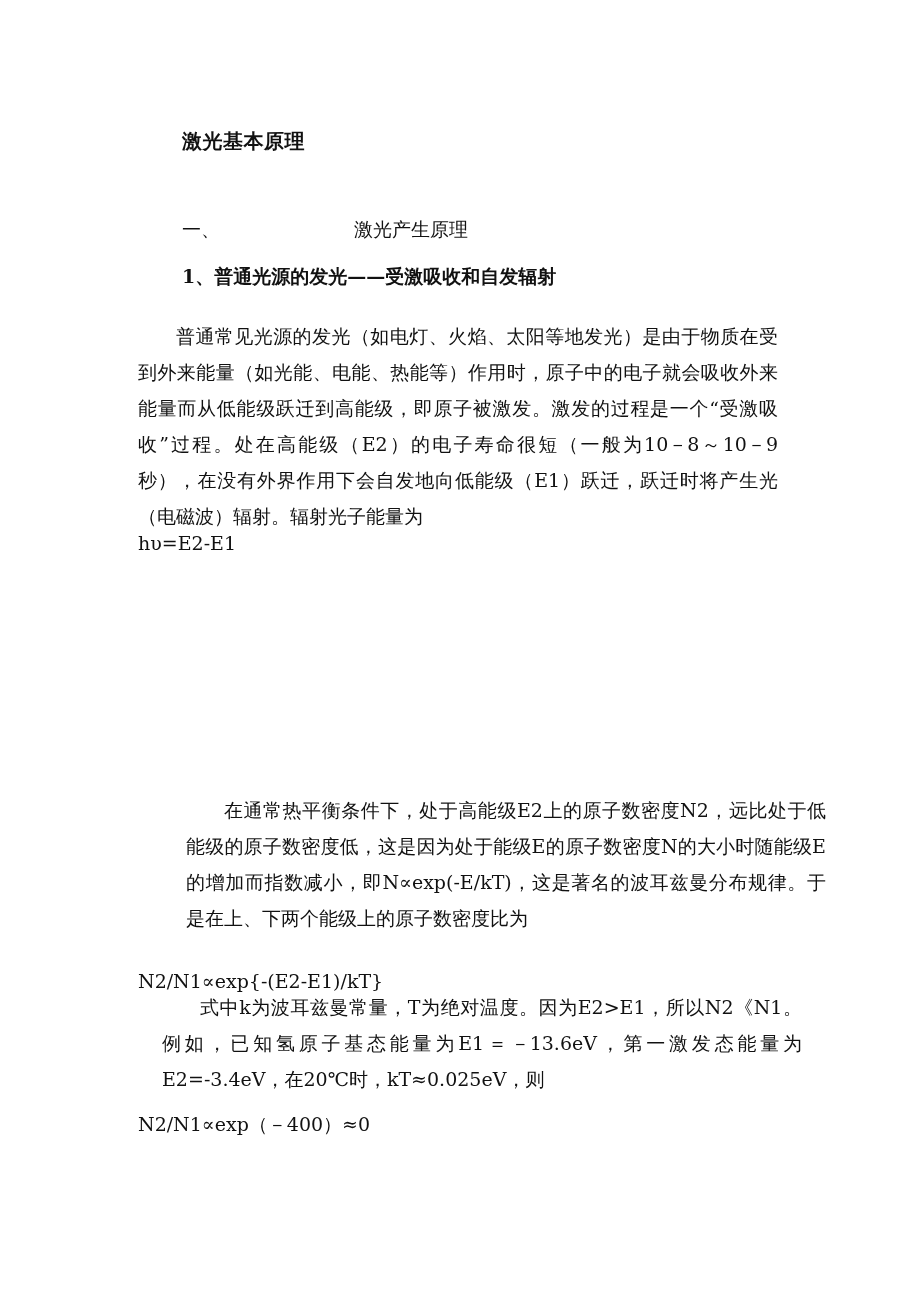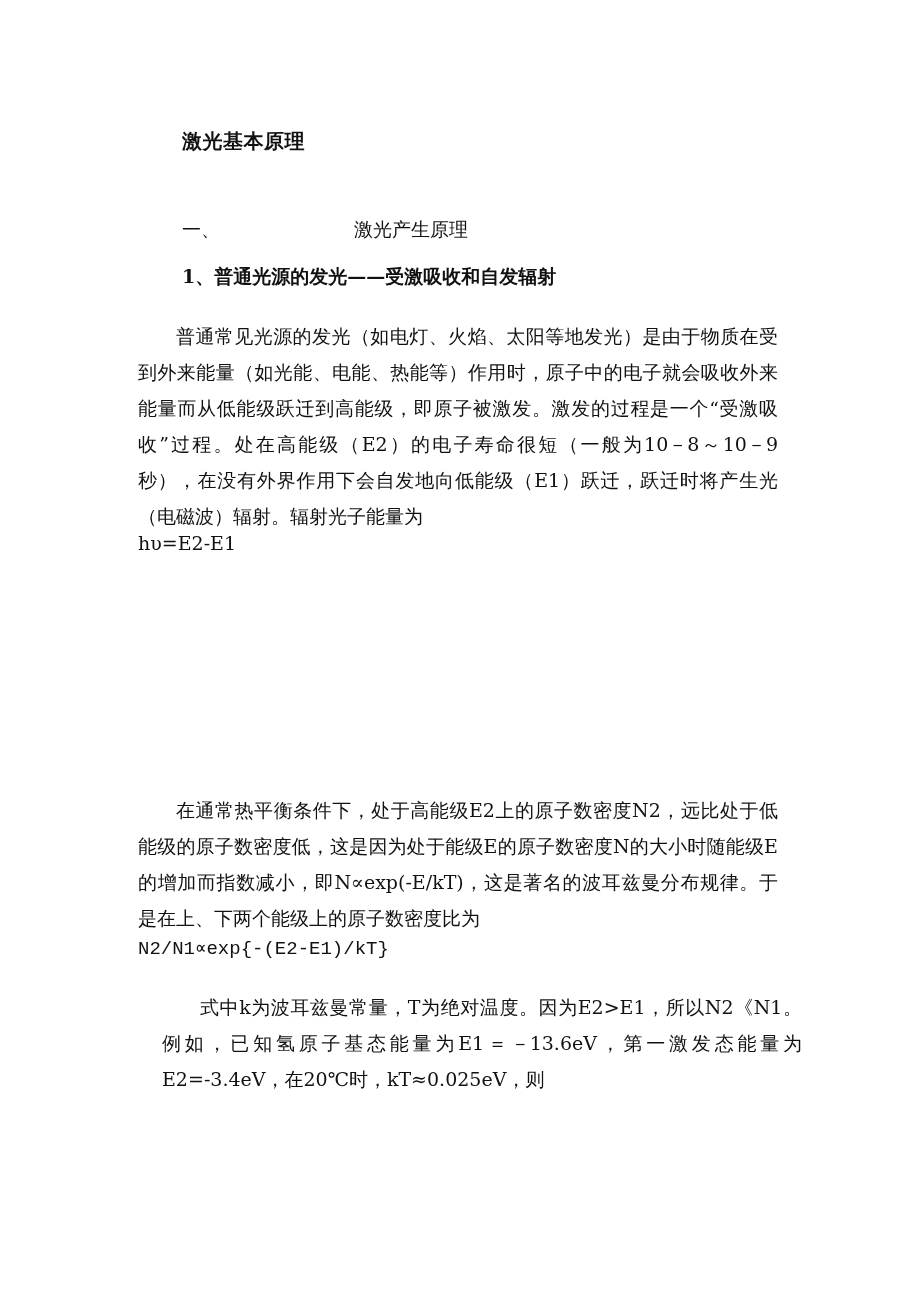--- a/index.html
+++ b/index.html
@@ -69,22 +69,22 @@
   .formula {
     position: absolute;
     left: 138px;
     font-size: 19px;
     line-height: 26px;
     margin: 0;
   }
   #p1 { top: 318px; }
   #f1 { top: 530px; }
   #p2 { top: 583px; }
-  #p3 { top: 792px; }
-  #f2 { top: 936px; font-family: Liberation Mono, monospace; }
+  #p3 { top: 792px; margin-left: 48px; }
+  #f2 { top: 968px; }
   #p4 { top: 989px; margin-left: 24px; }
   #f3 { top: 1111px; }
 </style>
 </head>
 <body>
 
 <div class="page">
 
   <h1 class="title">激光基本原理</h1>
 
@@ -98,14 +98,15 @@
 
   <p class="formula" id="f1">hυ=E2-E1</p>
 
 
   <p class="para" id="p3">在通常热平衡条件下，处于高能级E2上的原子数密度N2，远比处于低能级的原子数密度低，这是因为处于能级E的原子数密度N的大小时随能级E的增加而指数减小，即N∝exp(-E/kT)，这是著名的波耳兹曼分布规律。于是在上、下两个能级上的原子数密度比为</p>
 
   <p class="formula" id="f2">N2/N1∝exp{-(E2-E1)/kT}</p>
 
   <p class="para" id="p4">式中k为波耳兹曼常量，T为绝对温度。因为E2&gt;E1，所以N2《N1。例如，已知氢原子基态能量为E1＝－13.6eV，第一激发态能量为E2=-3.4eV，在20℃时，kT≈0.025eV，则</p>
 
+  <p class="formula" id="f3">N2/N1∝exp（－400）≈0</p>
 
 </div>
 
 </body></html>

